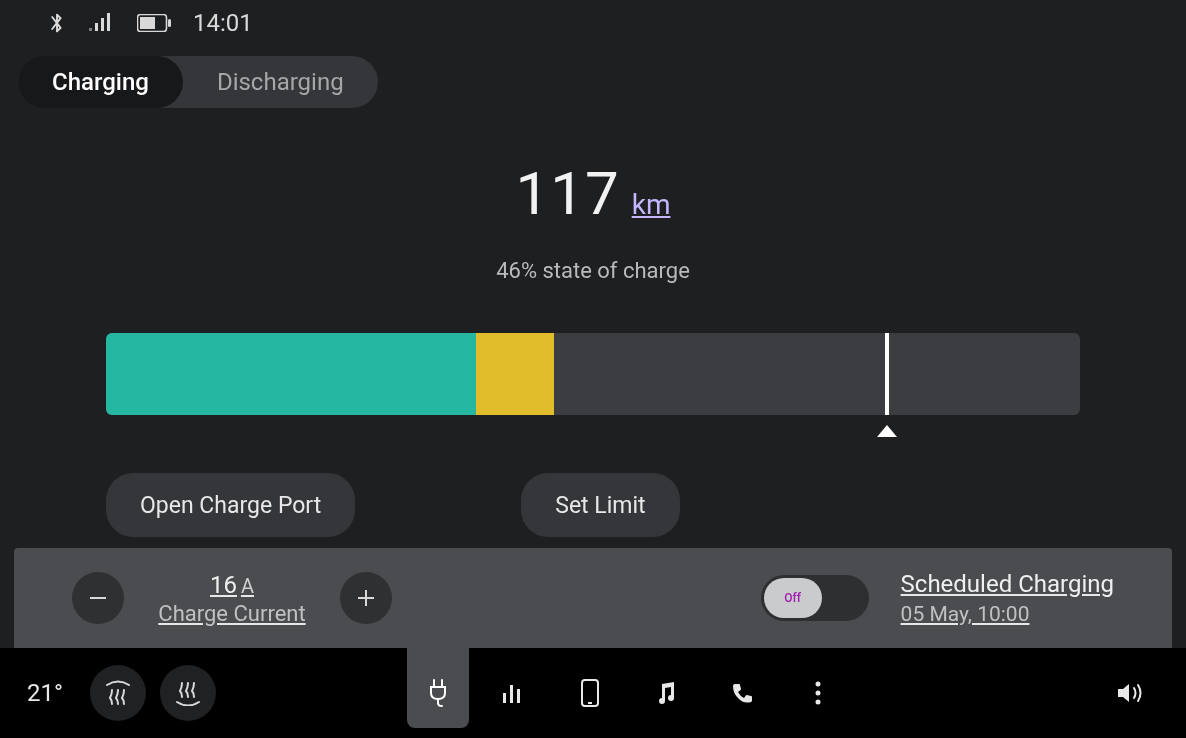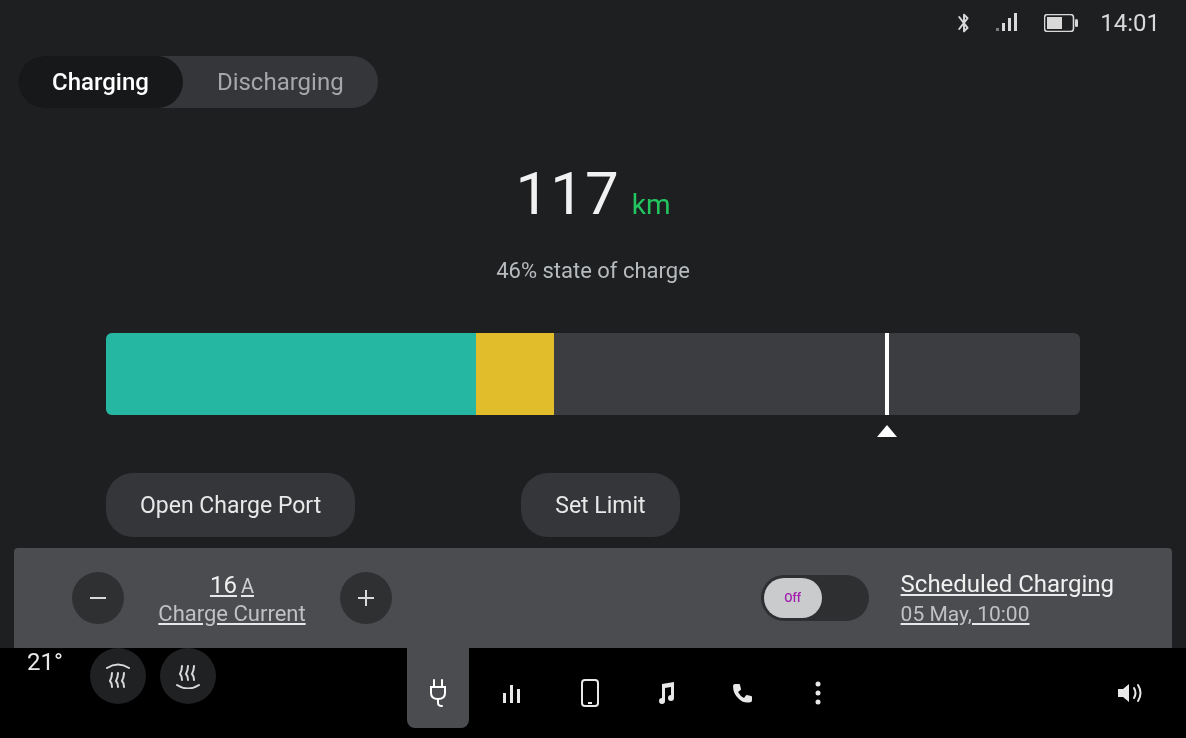--- a/index.html
+++ b/index.html
@@ -13,26 +13,27 @@
     width: 1186px;
     height: 738px;
     background: #1d1f21;
     color: #e8e8e8;
     overflow: hidden;
   }
   
   .status-bar {
     height: 46px;
     display: flex;
-    justify-content: flex-end;
+    justify-content: flex-start;
     align-items: center;
     gap: 22px;
     padding-right: 26px;
     font-size: 22px;
     color: #d9d9d9;
+    padding-left: 47px;
   }
   .status-bar .icon { display:flex; align-items:center; justify-content:center; }
   .status-bar svg { display:block; }
 
   
   .tabs {
     margin: 10px 0 0 18px;
     display: inline-flex;
     background: #343639;
     border-radius: 26px;
@@ -67,21 +68,22 @@
     gap: 12px;
   }
   .range-value {
     font-size: 60px;
     font-weight: 400;
     color: #f2f2f2;
     letter-spacing: 1px;
   }
   .range-unit {
     font-size: 28px;
-    color: #22c55e;
+    color: #c4b5fd;
+    text-decoration: underline;
   }
   .soc-text {
     margin-top: 29px;
     font-size: 22px;
     color: #b8bbbd;
   }
 
   
   .battery-wrap {
     position: relative;
@@ -230,20 +232,21 @@
     margin-top: 4px;
   }
 
   
   .nav {
     position: absolute;
     left: 0; right: 0; bottom: 0;
     height: 90px;
     background: #000000;
     display: flex;
+    align-items: center;
   }
   .nav .temp {
     width: 90px;
     text-align: center;
     font-size: 24px;
     color: #e8e8e8;
   }
   .nav .climate-btns {
     display: flex;
     gap: 14px;

